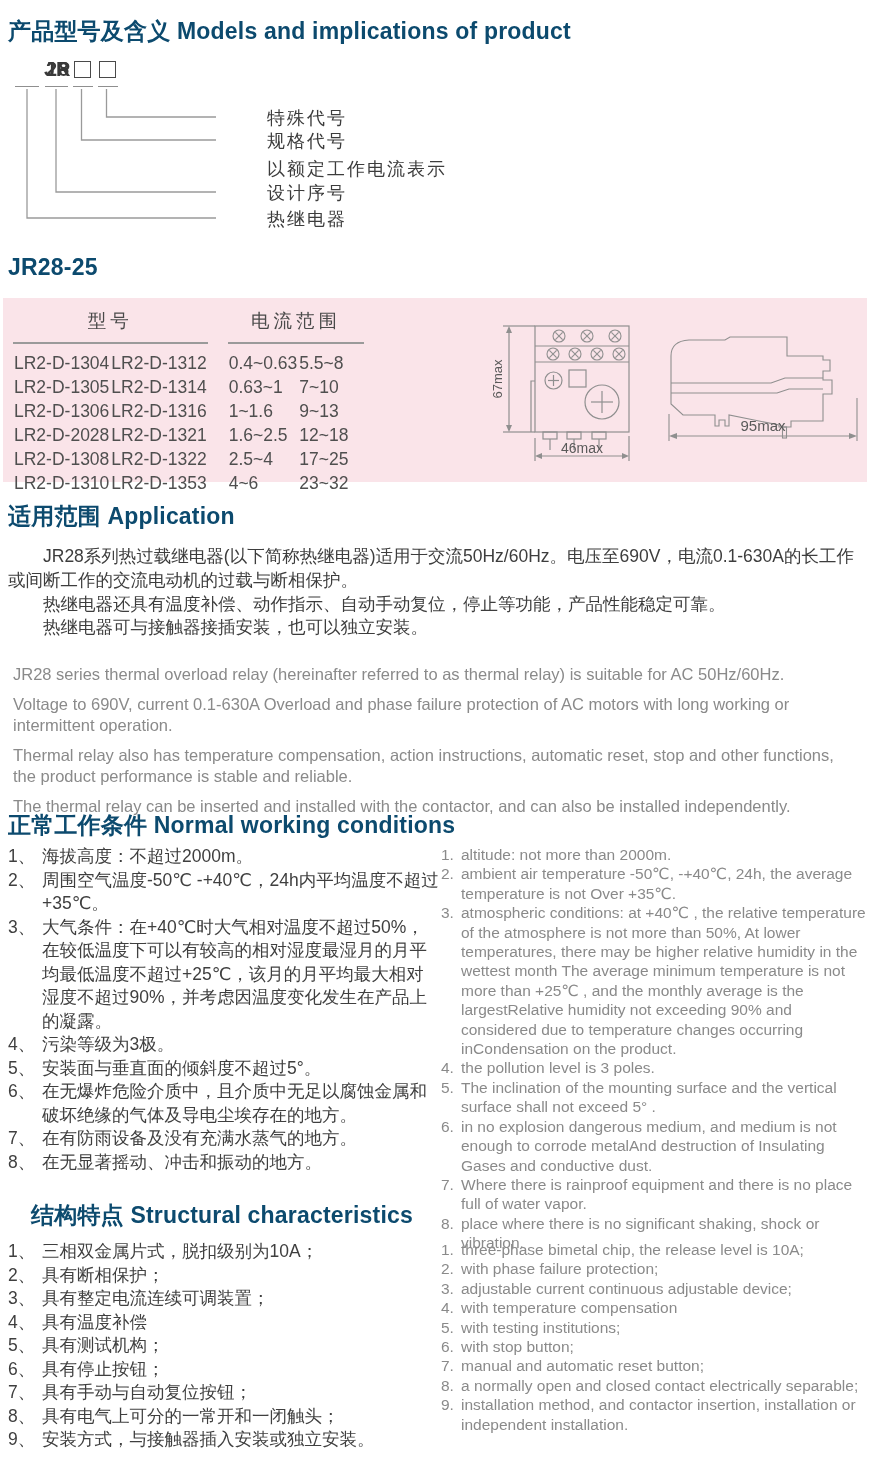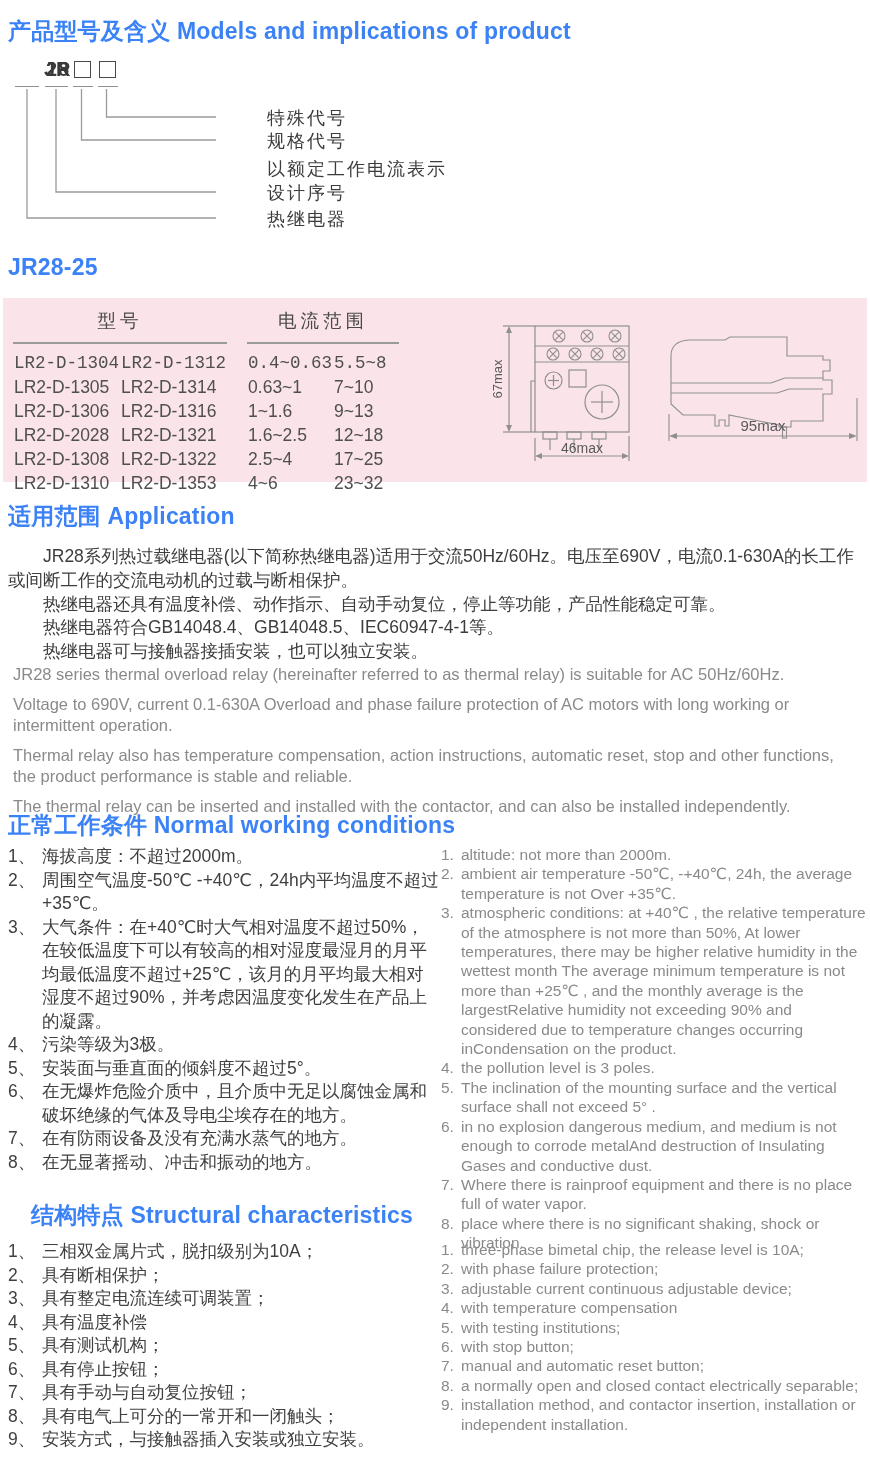--- a/index.html
+++ b/index.html
@@ -1,34 +1,34 @@
 <!DOCTYPE html>
 <html><head>
 <meta charset="utf-8">
 <style>
   html,body{margin:0;padding:0;background:#ffffff;}
   .page{
     position:relative;width:870px;height:1461px;background:#fff;overflow:hidden;
     font-family:"Liberation Sans","DejaVu Sans",sans-serif;color:#3d3d3d;
   }
-  .red-h{position:absolute;left:8px;margin:0;color:#3b82f6;font-weight:bold;font-size:23px;letter-spacing:0.2px;}
+  .red-h{position:absolute;left:8px;margin:0;color:#0c4a6e;font-weight:bold;font-size:23px;letter-spacing:0.2px;}
   
   .diagram{position:absolute;left:8px;top:58px;width:440px;height:195px;}
   .code-token{position:absolute;top:0;font-size:20px;font-weight:bold;color:#3a3a3a;letter-spacing:1px;}
   .code-box{position:absolute;top:3px;width:15px;height:15px;border:1.6px solid #4a4a4a;background:#fff;}
   .u{position:absolute;height:0;border-bottom:1.4px solid #8f8f8f;}
   .dg-lines{position:absolute;left:0;top:0;}
   .dg-label{position:absolute;left:215px;height:22px;font-size:18px;color:#3c3c3c;white-space:nowrap;letter-spacing:2px;margin-left:44px;}
   
   .panel{position:absolute;left:3px;top:298px;width:864px;height:184px;background:#fae4e9;}
   .mtable{position:absolute;left:10px;top:6px;border-collapse:collapse;}
   .mtable th{font-weight:normal;font-size:18.5px;color:#4a4a4a;padding:4px 0 9px 0;letter-spacing:4px;}
   .mtable th.group{border-bottom:2px solid #9a9a9a;}
   .mtable td{font-size:17.5px;line-height:22px;color:#4f4f4f;text-align:left;white-space:nowrap;}
-  .mtable tr.first td{padding-top:8px;font-family:Liberation Mono, monospace;}
+  .mtable tr.first td{padding-top:8px;}
   .drawing{position:absolute;}
   .drawing text{font-family:"Liberation Sans","DejaVu Sans",sans-serif;fill:#5a5a5a;}
   
   .app-cn{position:absolute;left:8px;top:545px;width:856px;font-size:17.5px;line-height:23.8px;color:#3d3d3d;}
   .app-cn p{margin:0;text-indent:2em;}
   .app-en{position:absolute;left:5px;top:656px;width:862px;font-size:16.5px;line-height:21.6px;color:#8a8a8a;}
   .app-en p{margin:8px;}
   
   .cols{position:absolute;left:8px;width:858px;display:flex;}
   .col-cn{width:433px;flex:none;}
@@ -203,21 +203,20 @@
         <path d="M194,108 l-8,-3 v6 z"></path>
       </g>
       <text x="100" y="103" text-anchor="middle" font-size="15">95max</text>
     </svg>
   </div>
 
   <h2 class="red-h" style="top:501px;">适用范围 Application</h2>
   <div class="app-cn">
     <p>JR28系列热过载继电器(以下简称热继电器)适用于交流50Hz/60Hz。电压至690V，电流0.1-630A的长工作或间断工作的交流电动机的过载与断相保护。</p>
     <p>热继电器还具有温度补偿、动作指示、自动手动复位，停止等功能，产品性能稳定可靠。</p>
-    <p>热继电器符合GB14048.4、GB14048.5、IEC60947-4-1等。</p>
     <p>热继电器可与接触器接插安装，也可以独立安装。</p>
   </div>
   <div class="app-en">
     <p>JR28 series thermal overload relay (hereinafter referred to as thermal relay) is suitable for AC 50Hz/60Hz.</p>
     <p>Voltage to 690V, current 0.1-630A Overload and phase failure protection of AC motors with long working or intermittent operation.</p>
     <p>Thermal relay also has temperature compensation, action instructions, automatic reset, stop and other functions, the product performance is stable and reliable.</p>
     <p>The thermal relay can be inserted and installed with the contactor, and can also be installed independently.</p>
   </div>
 
   <h2 class="red-h" style="top:810px;">正常工作条件 Normal working conditions</h2>

